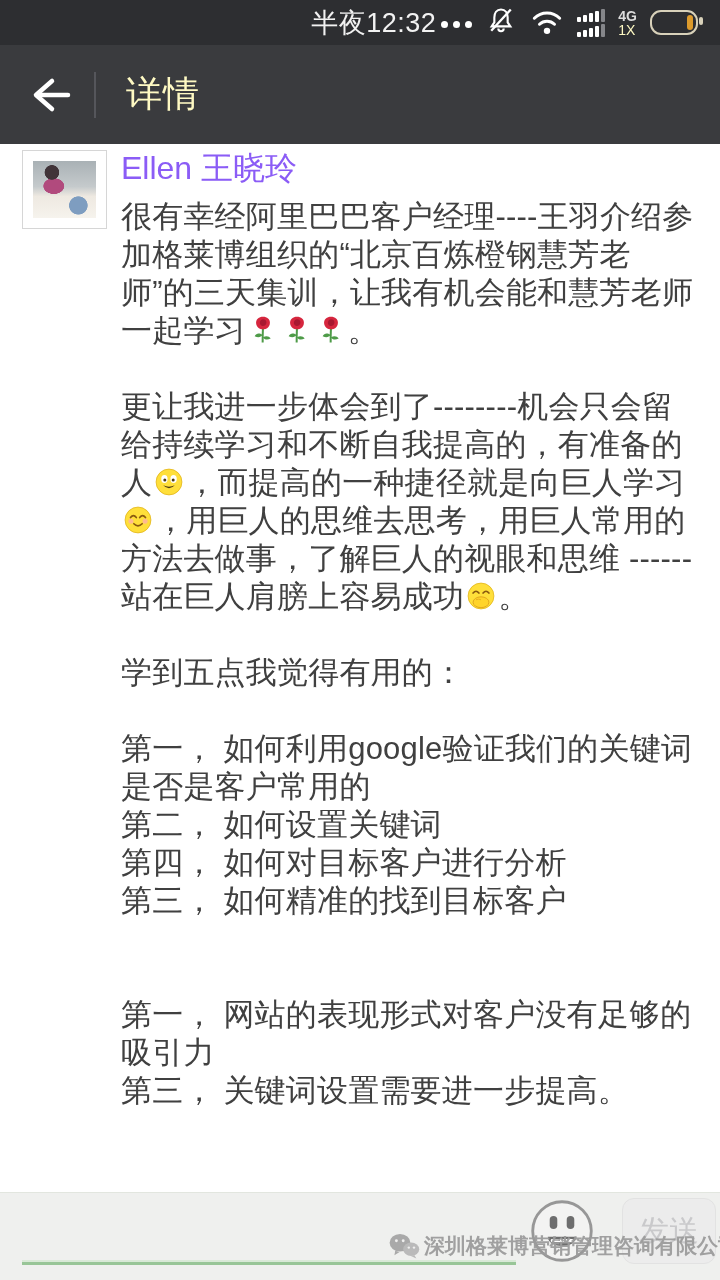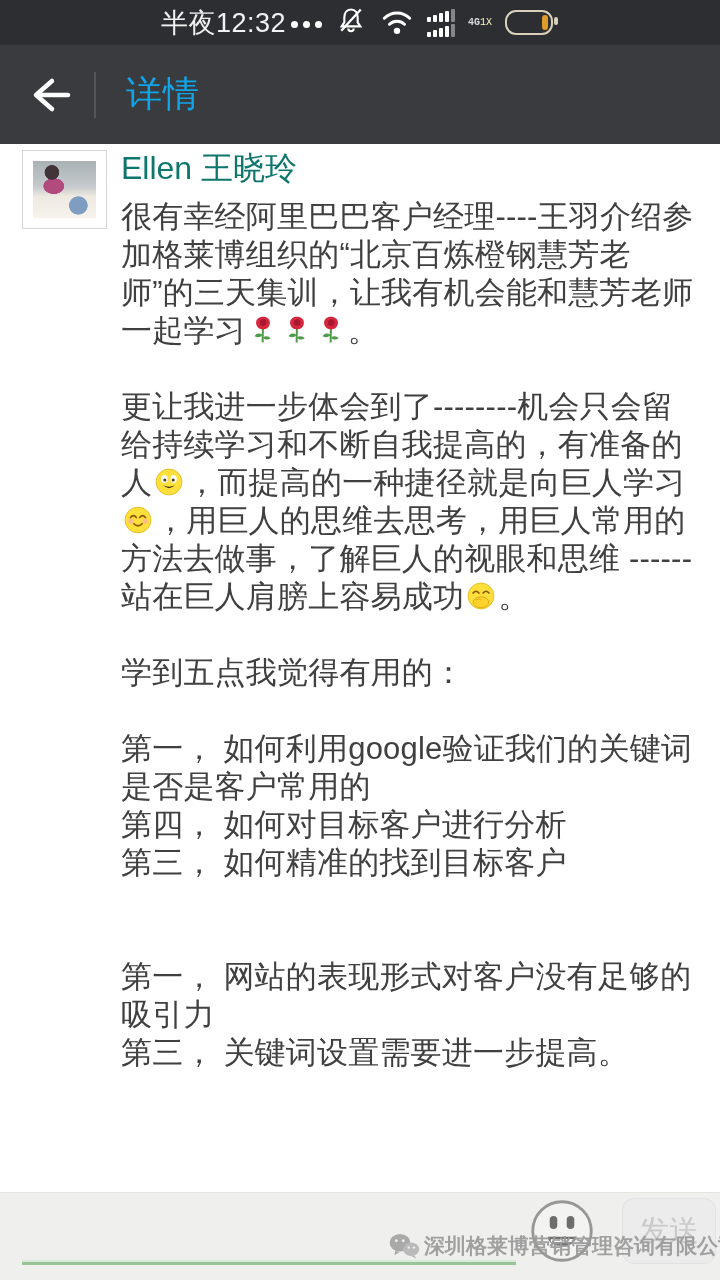--- a/index.html
+++ b/index.html
@@ -1,53 +1,53 @@
 <!DOCTYPE html>
 <html><head>
 <meta charset="utf-8">
 <style>
   html,body{margin:0;padding:0;background:#000;}
   .screen{position:relative;width:720px;height:1280px;background:#ffffff;overflow:hidden;
           font-family:"Liberation Sans","DejaVu Sans",sans-serif;}
 
   
   .status-bar{position:absolute;top:0;left:0;right:0;height:45px;background:#2d2e31;
-              display:flex;align-items:center;justify-content:center;padding:0 24px;box-sizing:border-box;}
+              display:flex;align-items:center;justify-content:flex-end;padding:0 16px;box-sizing:border-box;}
   .status-time{color:#f2f2f2;font-size:27px;letter-spacing:0.5px;}
   .status-icons{display:flex;align-items:center;gap:13px;}
   .dots span{display:inline-block;width:7px;height:7px;border-radius:50%;background:#fff;margin-left:5px;}
   .sig{display:flex;flex-direction:column;justify-content:center;}
   .sig-row{display:flex;align-items:flex-end;gap:2px;height:13px;margin:1px 0;}
   .sig-row i{display:block;width:4px;background:#fff;border-radius:1px;}
   .sig-row i.b1{height:5px}.sig-row i.b2{height:7px}.sig-row i.b3{height:9px}
   .sig-row i.b4{height:11px}.sig-row i.b5{height:13px;background:#85868a;}
-  .net-label{display:flex;flex-direction:row;line-height:14px;font-size:10px;color:#dcdcdc;font-weight:bold;font-family:Liberation Mono, monospace;}
+  .net-label{display:flex;flex-direction:column;line-height:14px;font-size:14px;color:#dcdcdc;font-weight:bold;}
   .net-label .lx{color:#fef9c3;font-weight:normal;}
   .battery{position:relative;width:44px;height:21px;border:2px solid #d8d1ba;border-radius:11px;margin-right:6px;}
   .battery::after{content:"";position:absolute;right:-7px;top:5px;width:4px;height:8px;background:#d8d1ba;border-radius:2px;}
   .battery-charge{position:absolute;right:3px;top:3px;bottom:3px;width:6px;background:#dd9b2c;border-radius:3px;}
 
   
   .nav-bar{position:absolute;top:45px;left:0;right:0;height:99px;background:#3a3b3e;
            display:flex;align-items:center;}
   .back-btn{margin-left:22px;width:52px;height:52px;display:flex;align-items:center;justify-content:center;cursor:pointer;}
   .nav-divider{width:2px;height:46px;background:#55565b;margin-left:20px;}
-  .nav-title{color:#0ea5e9;font-size:36px;margin-left:30px;letter-spacing:1px;}
+  .nav-title{color:#fef9c3;font-size:36px;margin-left:30px;letter-spacing:1px;}
 
   
   .content{position:absolute;top:144px;left:0;right:0;bottom:87px;background:#fff;overflow:hidden;}
   .post{display:flex;padding:6px 20px 0 22px;}
   .avatar-box{flex:0 0 63px;height:57px;background:#fff;border:1px solid #d6d6d6;padding:10px;align-self:flex-start;}
   .avatar-photo{width:63px;height:57px;background:
       radial-gradient(circle at 30% 20%, #413439 0 11%, rgba(0,0,0,0) 12%),
       radial-gradient(ellipse at 33% 44%, #b14a7d 0 17%, rgba(0,0,0,0) 18%),
       radial-gradient(ellipse at 72% 78%, #7e9dc0 0 14%, rgba(0,0,0,0) 15%),
       linear-gradient(180deg,#a9b1b5 0%,#c5cacc 45%,#eee9e1 62%,#f6f3ed 100%);}
   .post-body{flex:1;margin-left:14px;min-width:0;}
-  .author{color:#0f766e;font-size:32px;line-height:36px;margin:0 0 12px 0;cursor:pointer;}
+  .author{color:#8b5cf6;font-size:32px;line-height:36px;margin:0 0 12px 0;cursor:pointer;}
   .paragraphs p{margin:0;font-size:31px;line-height:38px;color:#404040;letter-spacing:0.2px;
                 word-break:break-all;}
   .paragraphs p.gap{height:38px;}
   .emoji{display:inline-block;width:30px;height:30px;vertical-align:-4px;margin:0 2px;}
   .emoji svg{width:100%;height:100%;display:block;}
 
   
   .bottom-bar{position:absolute;left:0;right:0;bottom:0;height:87px;background:#eff0ee;border-top:1px solid #e2e6df;}
   .comment-input{position:absolute;left:12px;top:2px;width:505px;height:66px;cursor:text;}
   .input-underline{position:absolute;left:22px;bottom:15px;width:494px;height:3px;background:#98c597;
@@ -165,20 +165,21 @@
                   <circle cx="18" cy="18" r="15.5" fill="#ffdf3a" stroke="#e3b71e" stroke-width="1"></circle>
                   <path d="M8.5 14.5 Q12 10 15.5 14.5" stroke="#8a5a10" stroke-width="2" fill="none" stroke-linecap="round"></path>
                   <path d="M20.5 14.5 Q24 10 27.5 14.5" stroke="#8a5a10" stroke-width="2" fill="none" stroke-linecap="round"></path>
                   <ellipse cx="18" cy="25.5" rx="9.5" ry="6.5" fill="#ffd42a" stroke="#e3a81e" stroke-width="1.2"></ellipse>
                   <path d="M12 22.5 Q15 21 18 22.5" stroke="#e3a81e" stroke-width="1" fill="none"></path>
                 </svg></span>。</p>
             <p class="gap"></p>
             <p>学到五点我觉得有用的：</p>
             <p class="gap"></p>
             <p>第一， 如何利用google验证我们的关键词是否是客户常用的</p>
+            <p>第二， 如何设置关键词</p>
             <p>第四， 如何对目标客户进行分析</p>
             <p>第三， 如何精准的找到目标客户</p>
             <p class="gap"></p>
             <p class="gap"></p>
             <p>第一， 网站的表现形式对客户没有足够的吸引力</p>
             <p>第三， 关键词设置需要进一步提高。</p>
           </div>
       </div>
     </div>
   </div>

